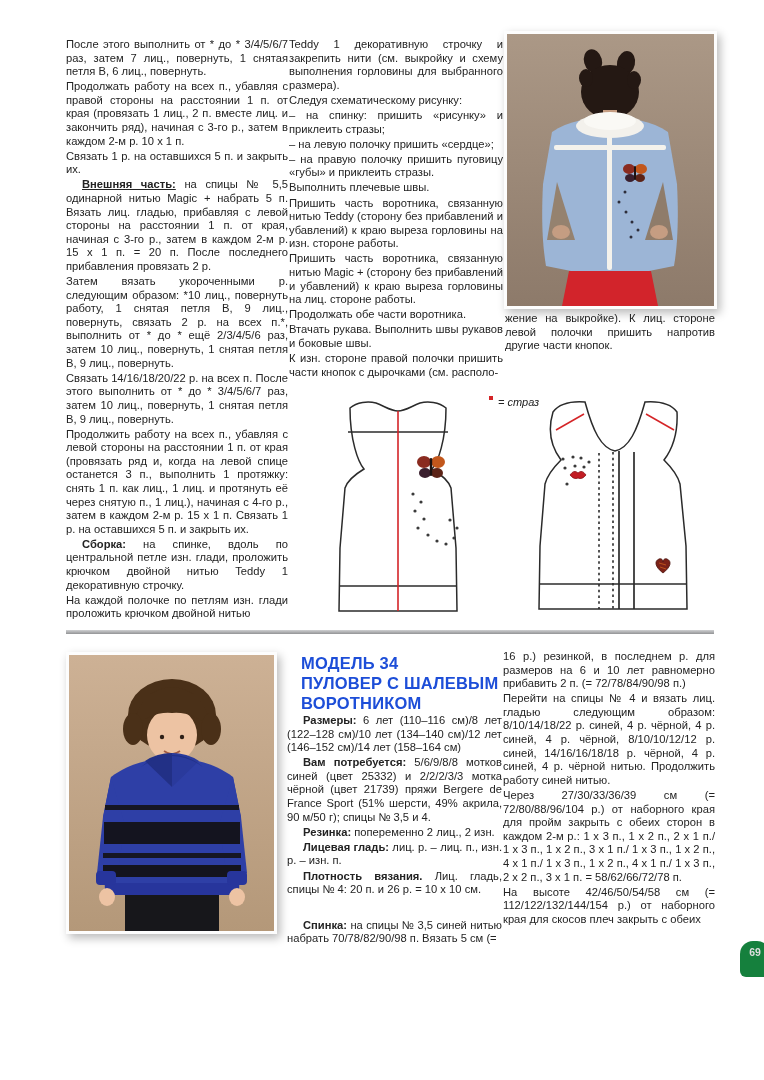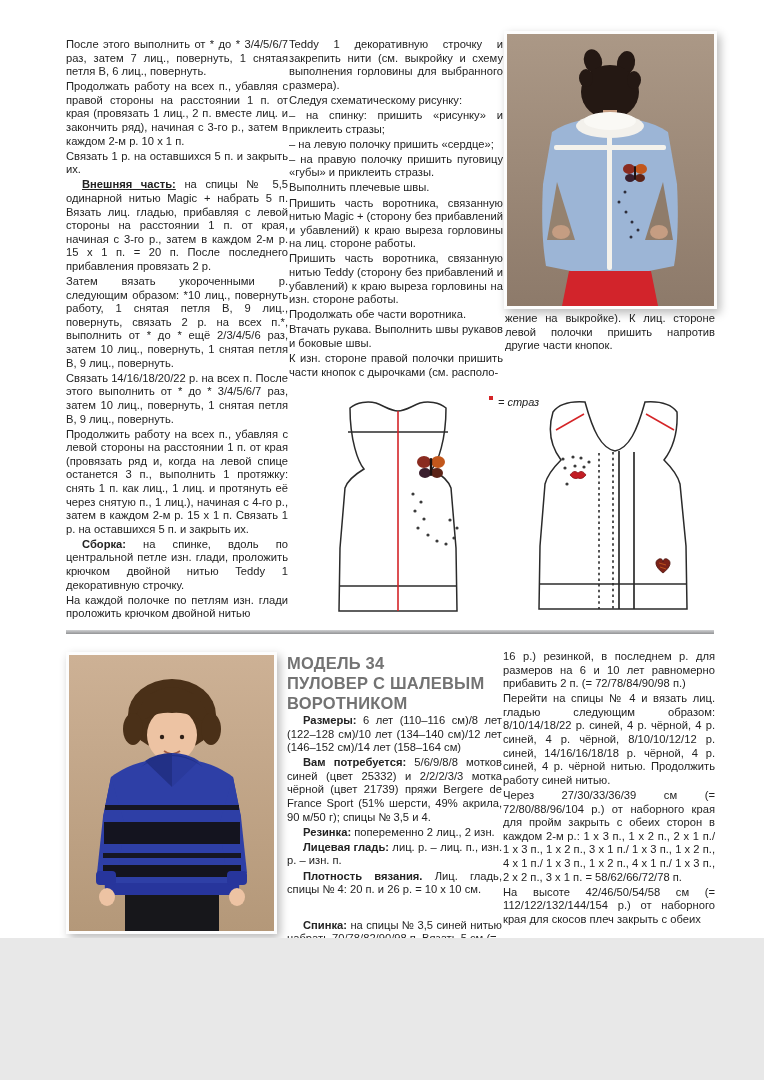--- a/index.html
+++ b/index.html
@@ -1,28 +1,28 @@
 <!DOCTYPE html>
 <html><head>
 <meta charset="utf-8">
 <style>
   html,body{margin:0;padding:0;background:#e8e8e8;}
   .page{
-    position:relative;width:764px;height:938px;background:#ffffff;
+    position:relative;width:764px;height:1080px;background:#ffffff;
     font-family:"Liberation Sans","DejaVu Sans",sans-serif;color:#232323;
     overflow:hidden;margin:0 auto;
   }
   .col{position:absolute;text-align:justify;font-size:11.2px;line-height:13.6px;}
   .col p{margin:0 0 1.5px 0;}
   .lead{font-weight:bold;padding-left:16px;}
   .u{text-decoration:underline;}
   .hang{padding-left:0;}
   .title{
-    position:absolute;left:287px;top:653px;width:218px;
-    color:#737373;font-weight:bold;font-size:16.5px;line-height:20px;letter-spacing:.2px;
+    position:absolute;left:301px;top:653px;width:218px;
+    color:#1d4ed8;font-weight:bold;font-size:16.5px;line-height:20px;letter-spacing:.2px;
   }
   .sep{position:absolute;left:66px;top:630px;width:648px;height:4px;
     background:linear-gradient(180deg,#cfd0d2 0%,#b4b5b7 45%,#929395 100%);}
   .photo{position:absolute;border:3px solid #fdfdfd;box-shadow:3px 4px 9px rgba(0,0,0,.28);}
   .badge{
     position:absolute;left:740px;top:941px;width:30px;height:36px;box-sizing:border-box;
     background:#15803d;color:#dedede;border-radius:13px 13px 6px 6px;
     font-size:10.5px;font-weight:bold;text-align:center;padding-top:5px;
   }
   .schematic{position:absolute;left:295px;top:390px;width:425px;height:238px;}
@@ -48,22 +48,22 @@
     <p>На каждой полочке по петлям изн. глади проложить крючком двойной нитью</p>
   </div>
 
   <div class="col" style="left:289px;top:38px;width:214px;">
     <p>Teddy 1 декоративную строчку и закрепить нити (см. выкройку и схему выполнения горловины для выбранного размера).</p>
     <p>Следуя схематическому рисунку:</p>
     <p class="hang">– на спинку: пришить «рисунку» и приклеить стразы;</p>
     <p class="hang">– на левую полочку пришить «сердце»;</p>
     <p class="hang">– на правую полочку пришить пуговицу «губы» и приклеить стразы.</p>
     <p>Выполнить плечевые швы.</p>
+    <p>Пришить часть воротника, связанную нитью Teddy (сторону без прибавлений и убавлений) к краю выреза горловины на изн. стороне работы.</p>
     <p>Пришить часть воротника, связанную нитью Magic + (сторону без прибавлений и убавлений) к краю выреза горловины на лиц. стороне работы.</p>
-    <p>Пришить часть воротника, связанную нитью Teddy (сторону без прибавлений и убавлений) к краю выреза горловины на изн. стороне работы.</p>
     <p>Продолжать обе части воротника.</p>
     <p>Втачать рукава. Выполнить швы рукавов и боковые швы.</p>
     <p>К изн. стороне правой полочки пришить части кнопок с дырочками (см. располо-</p>
   </div>
 
   <div class="photo" style="left:504px;top:31px;width:207px;height:272px;">
     <svg width="207" height="272" viewBox="0 0 207 272">
       <defs>
         <linearGradient id="bg1" x1="0" y1="0" x2="0" y2="1">
           <stop offset="0" stop-color="#ab9886"></stop>

